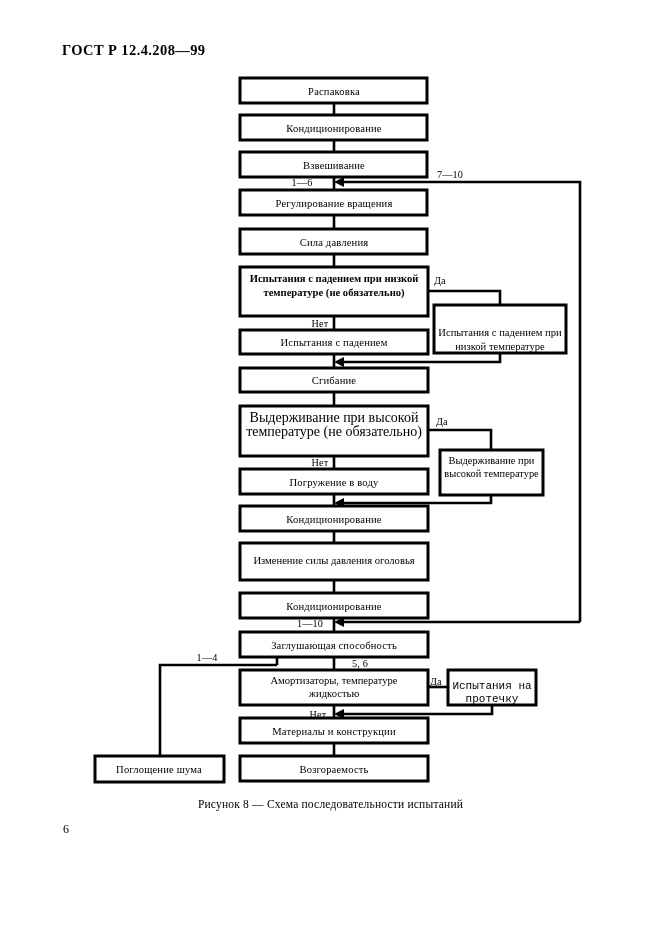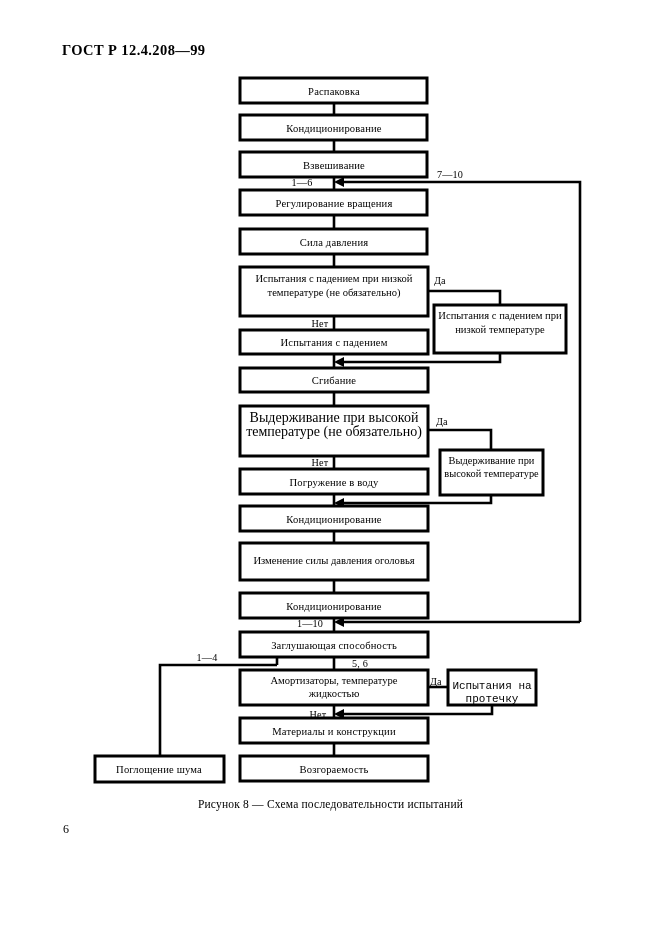--- a/index.html
+++ b/index.html
@@ -153,21 +153,21 @@
       </g>
 
       <g>
         <rect class="box-rect" x="240" y="229" width="187" height="25"></rect>
         <text class="box-label" x="334" y="246">Сила давления</text>
       </g>
 
       <g>
         <rect class="box-rect" x="240" y="267" width="188" height="49"></rect>
         <foreignObject x="244" y="269" width="180" height="46">
-          <div xmlns="http://www.w3.org/1999/xhtml" style="font-family:'Liberation Serif','DejaVu Serif',serif;font-size:10.6px;line-height:13.5px;text-align:center;color:#000;padding-top:3px;">Испытания с падением при низкой температуре (не обязательно)</div>
+          <div xmlns="http://www.w3.org/1999/xhtml" style="font-family:'Liberation Serif','DejaVu Serif',serif;font-size:10.6px;line-height:13.5px;text-align:center;color:#000;padding-top:3px;font-weight:bold;">Испытания с падением при низкой температуре (не обязательно)</div>
         </foreignObject>
       </g>
 
       <g>
         <rect class="box-rect" x="240" y="330" width="188" height="24"></rect>
         <text class="box-label" x="334" y="346">Испытания с падением</text>
       </g>
 
       <g>
         <rect class="box-rect" x="240" y="368" width="188" height="24"></rect>
@@ -224,21 +224,21 @@
         <rect class="box-rect" x="240" y="756" width="188" height="25"></rect>
         <text class="box-label" x="334" y="773">Возгораемость</text>
       </g>
     </g>
 
     <g>
 
       <g>
         <rect class="box-rect" x="434" y="305" width="132" height="48"></rect>
         <foreignObject x="438" y="306" width="124" height="46">
-          <div xmlns="http://www.w3.org/1999/xhtml" style="font-family:'Liberation Serif','DejaVu Serif',serif;font-size:10.6px;line-height:13.5px;text-align:center;color:#000;padding-top:3px;">Испытания с падением при низкой температуре</div>
+          <div xmlns="http://www.w3.org/1999/xhtml" style="font-family:'Liberation Serif','DejaVu Serif',serif;font-size:10.6px;line-height:13.5px;text-align:center;color:#000;padding-top:20px;">Испытания с падением при низкой температуре</div>
         </foreignObject>
       </g>
 
       <g>
         <rect class="box-rect" x="440" y="450" width="103" height="45"></rect>
         <foreignObject x="443" y="451" width="97" height="43">
           <div xmlns="http://www.w3.org/1999/xhtml" style="font-family:'Liberation Serif','DejaVu Serif',serif;font-size:10.4px;line-height:13px;text-align:center;color:#000;padding-top:3px;">Выдерживание при высокой температуре</div>
         </foreignObject>
       </g>
 

